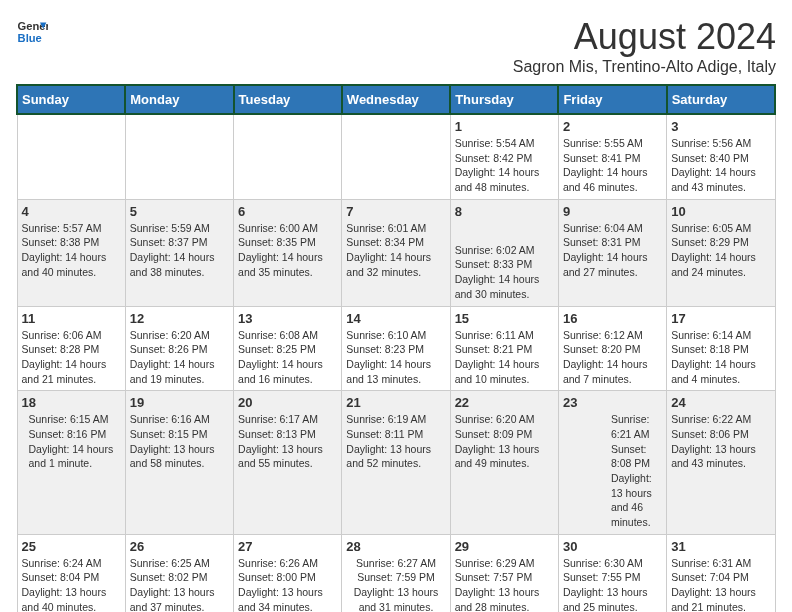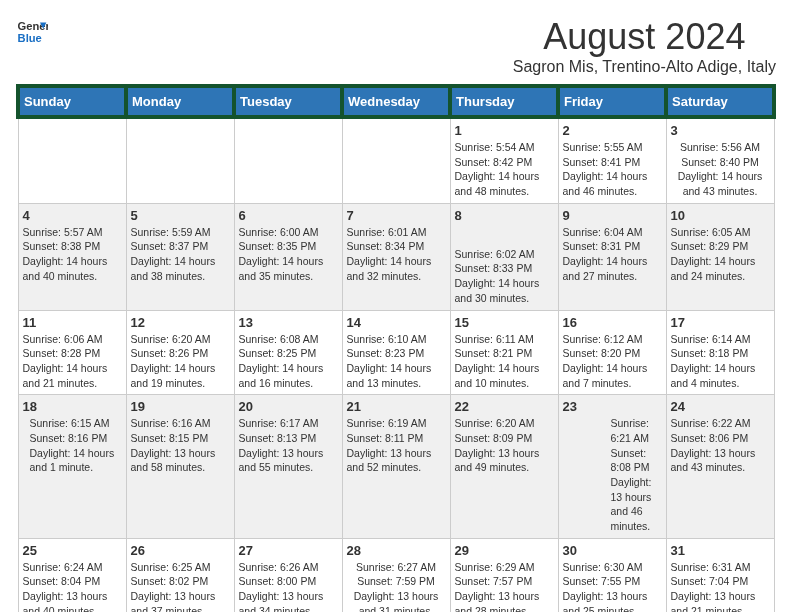--- a/index.html
+++ b/index.html
@@ -19,21 +19,21 @@
     .logo {
       display: flex;
       align-items: center;
       gap: 4px;
     }
     .logo-icon {
       width: 32px;
       height: 32px;
     }
     .title-block {
-      text-align: center;
+      text-align: right;
     }
     .main-title {
       font-size: 36px;
       font-weight: normal;
       color: #333;
     }
     .subtitle {
       font-size: 16px;
       color: #333;
     }
@@ -42,21 +42,21 @@
       border-collapse: collapse;
       font-size: 11px;
     }
     .calendar thead tr th {
       background-color: #2e75b6;
       color: #fff;
       padding: 6px 4px;
       text-align: left;
       font-size: 13px;
       font-weight: bold;
-      border: 4px solid #14532d;
+      border: 2px solid #14532d;
     }
     .calendar tbody tr td {
       border: 1px solid #ccc;
       vertical-align: top;
       padding: 4px;
       width: 108px;
       min-height: 80px;
     }
     .calendar tbody tr:nth-child(odd) td {
       background-color: #fff;
@@ -124,21 +124,21 @@
         </td>
         <td>
           <span class="day-num">2</span>
           <div class="day-info" style="white-space: pre-line;">Sunrise: 5:55 AM
 Sunset: 8:41 PM
 Daylight: 14 hours
 and 46 minutes.</div>
         </td>
         <td>
           <span class="day-num">3</span>
-          <div class="day-info" style="white-space: pre-line; text-align: center;">Sunrise: 5:56 AM
+          <div class="day-info" style="white-space: pre-line;">Sunrise: 5:56 AM
 Sunset: 8:40 PM
 Daylight: 14 hours
 and 43 minutes.</div>
         </td>
       </tr>
       <tr>
         <td>
           <span class="day-num">4</span>
           <div class="day-info" style="white-space: pre-line;">Sunrise: 5:57 AM
 Sunset: 8:38 PM

